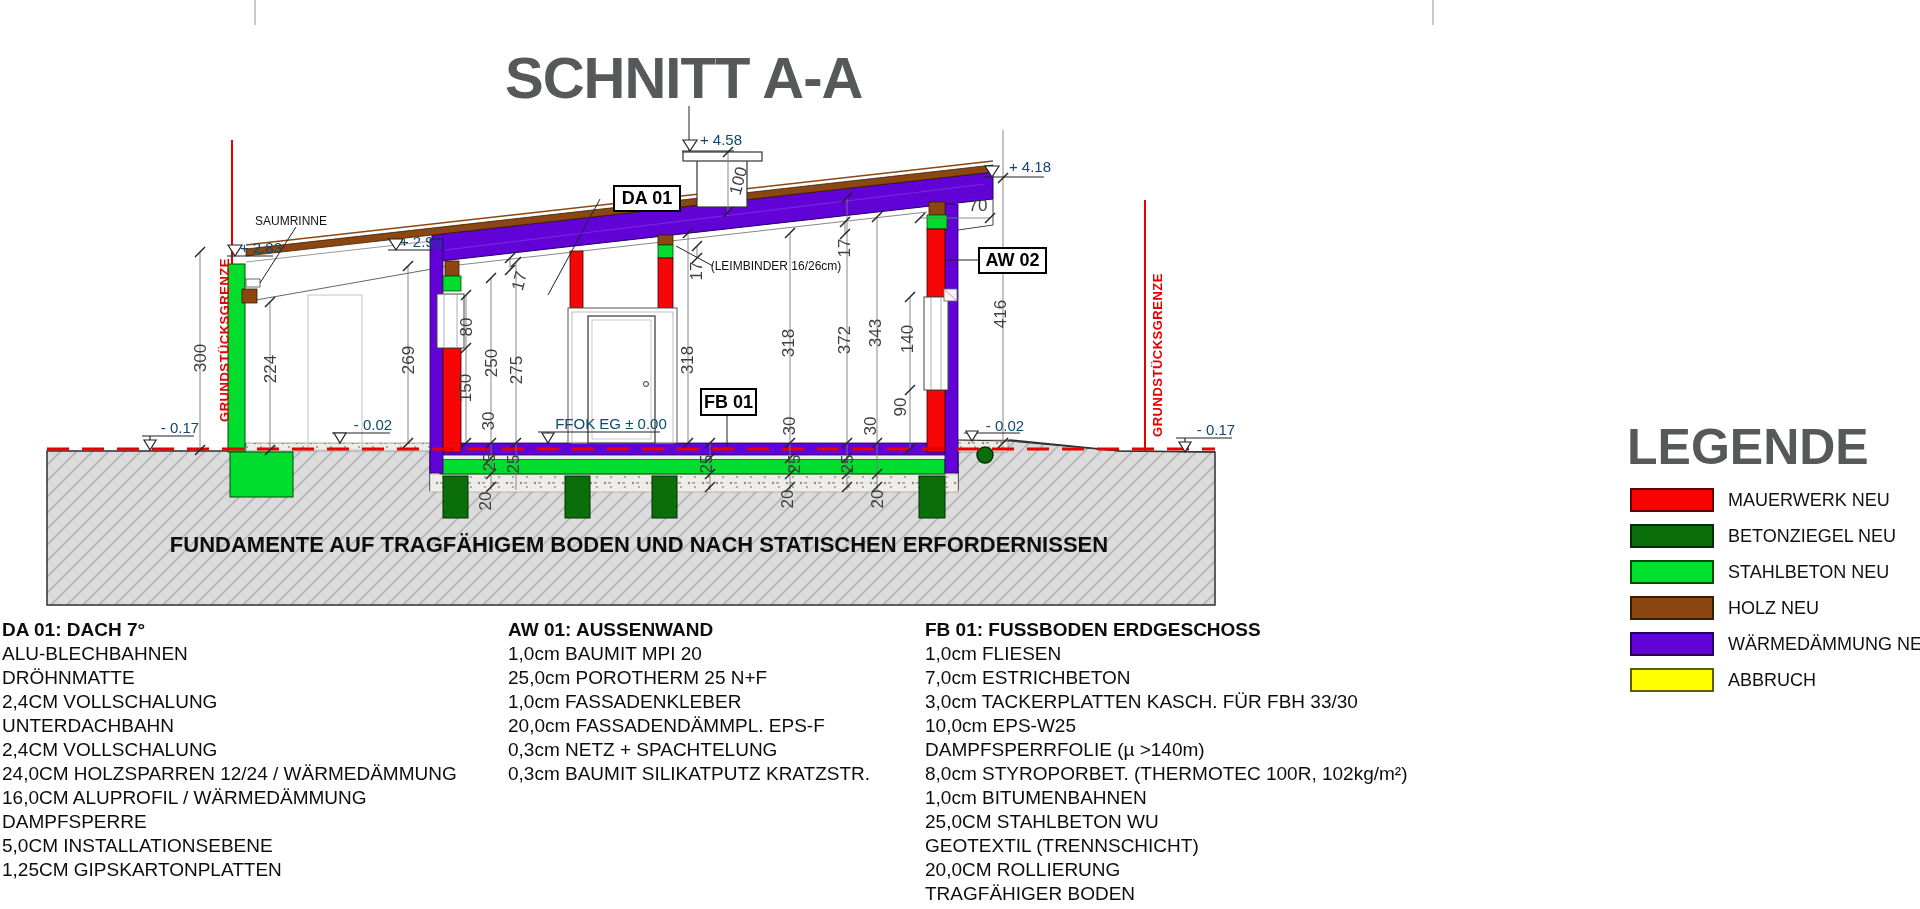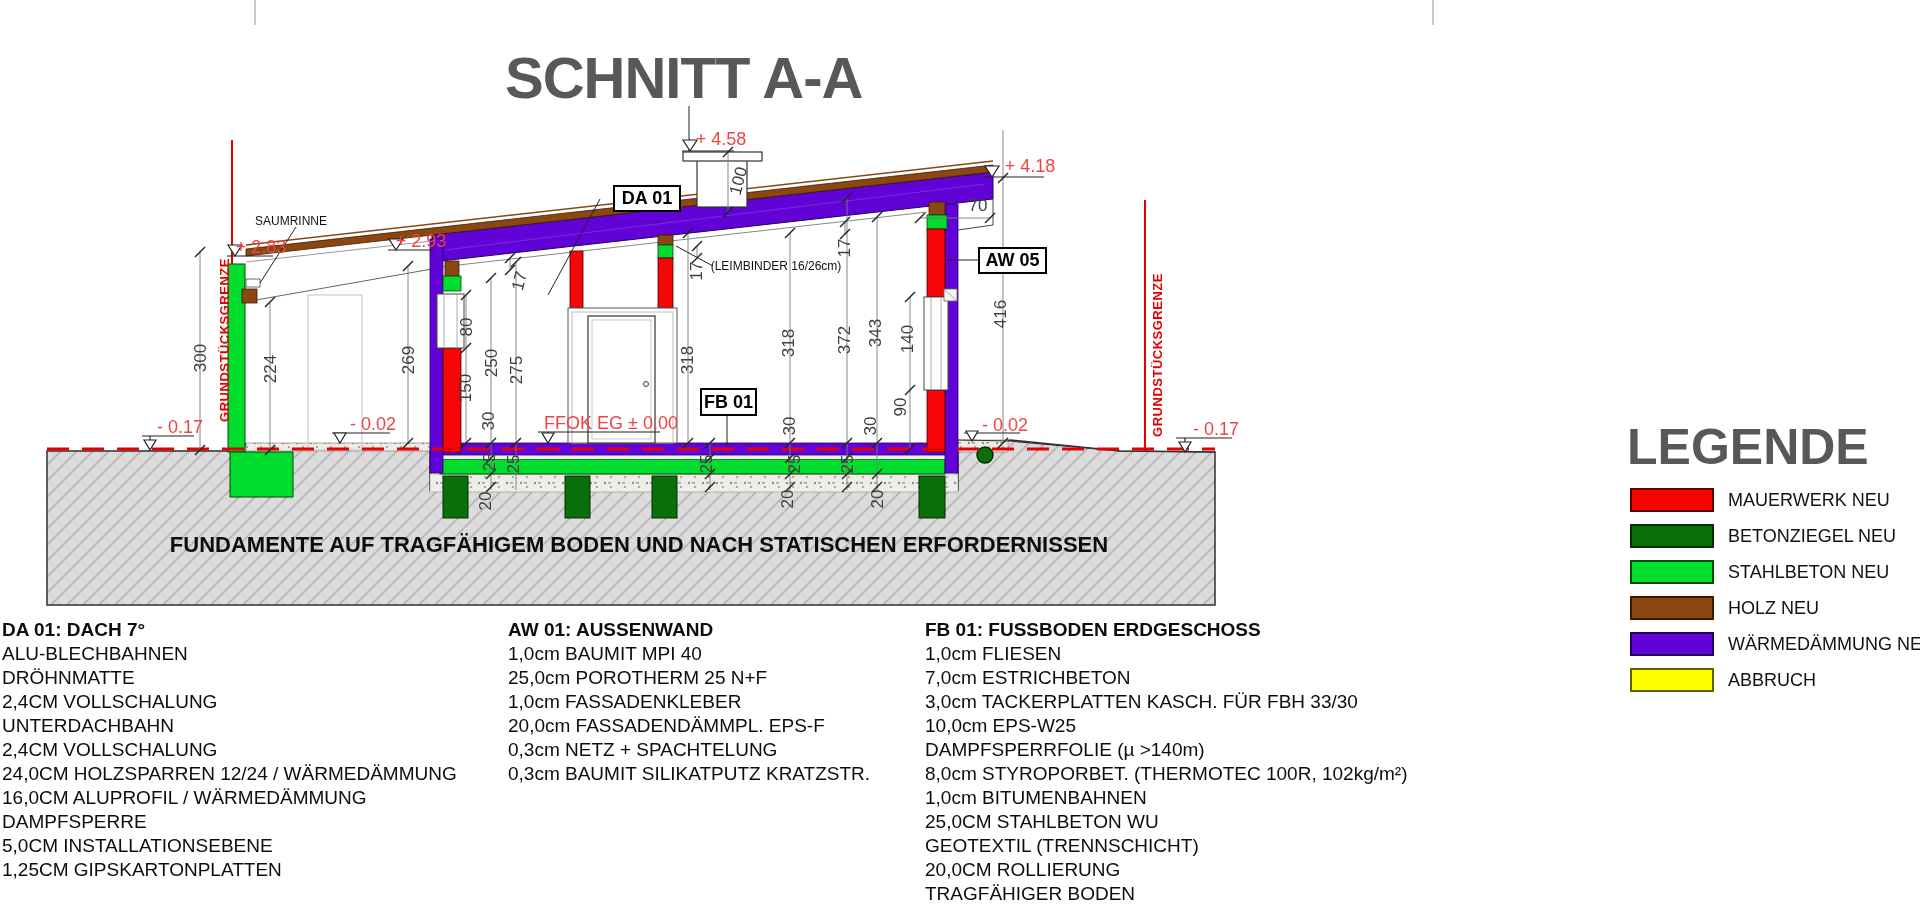--- a/index.html
+++ b/index.html
@@ -16,21 +16,21 @@
   .legend-label{margin-left:14px;font-size:18px;color:#111;white-space:nowrap;}
   .spec-col{position:absolute;top:618px;font-size:19px;color:#0d0d0d;line-height:24px;white-space:nowrap;}
   .spec-col-0{left:2px;width:502px;}
   .spec-col-1{left:508px;width:412px;}
   .spec-col-2{left:925px;width:560px;}
   .spec-heading{font-weight:bold;}
   .foundation-note{position:absolute;left:47px;top:532px;width:1184px;text-align:center;
                    font-size:22px;font-weight:bold;color:#0d0d0d;}
   .ann{position:absolute;white-space:nowrap;transform:translate(-50%,-50%);}
   .ann.dim{font-size:17px;color:#3f3f3f;}
-  .ann.elev{font-size:18px;color:#ef4444;padding-left:20px;}
+  .ann.elev{font-size:15px;color:#0c4a6e;padding-left:20px;}
   .ann.note{font-size:12px;color:#111;text-align:right;}
   .ann.boundary{font-size:13px;font-weight:bold;color:#e60000;letter-spacing:0.5px;}
   .callout{position:absolute;background:#fff;border:2px solid #000;display:flex;
            align-items:center;justify-content:center;font-size:18px;font-weight:bold;color:#000;
            box-sizing:border-box;}
 </style>
 </head>
 <body>
 
 <div class="stage">
@@ -288,21 +288,21 @@
           <div>16,0CM ALUPROFIL / WÄRMEDÄMMUNG</div>
           <div>DAMPFSPERRE</div>
           <div>5,0CM INSTALLATIONSEBENE</div>
           <div>1,25CM GIPSKARTONPLATTEN</div>
         </div>
       </div>
 
       <div class="spec-col spec-col-1">
         <div class="spec-heading">AW 01: AUSSENWAND</div>
         <div class="spec-lines">
-          <div>1,0cm BAUMIT MPI 40</div>
+          <div>1,0cm BAUMIT MPI 20</div>
           <div>25,0cm POROTHERM 25 N+F</div>
           <div>1,0cm FASSADENKLEBER</div>
           <div>20,0cm FASSADENDÄMMPL. EPS-F</div>
           <div>0,3cm NETZ + SPACHTELUNG</div>
           <div>0,3cm BAUMIT SILIKATPUTZ KRATZSTR.</div>
         </div>
       </div>
 
       <div class="spec-col spec-col-2">
         <div class="spec-heading">FB 01: FUSSBODEN ERDGESCHOSS</div>
@@ -362,16 +362,16 @@
       <span class="ann elev" style="left: 601px; top: 423px; transform: translate(-50%, -50%) rotate(0deg);">FFOK EG ± 0.00</span>
       <span class="ann elev" style="left: 995px; top: 425px; transform: translate(-50%, -50%) rotate(0deg);">- 0.02</span>
       <span class="ann elev" style="left: 1206px; top: 429px; transform: translate(-50%, -50%) rotate(0deg);">- 0.17</span>
       <span class="ann note" style="left: 291px; top: 221px; transform: translate(-50%, -50%) rotate(0deg);">SAUMRINNE</span>
       <span class="ann note" style="left: 776px; top: 266px; transform: translate(-50%, -50%) rotate(0deg);">(LEIMBINDER 16/26cm)</span>
       <span class="ann boundary" style="left: 224px; top: 340px; transform: translate(-50%, -50%) rotate(-90deg);">GRUNDSTÜCKSGRENZE</span>
       <span class="ann boundary" style="left: 1157px; top: 355px; transform: translate(-50%, -50%) rotate(-90deg);">GRUNDSTÜCKSGRENZE</span>
     </div>
   <div id="callout-layer">
       <div class="callout" style="left: 613px; top: 185px; width: 68px; height: 27px;">DA 01</div>
-      <div class="callout" style="left: 978px; top: 247px; width: 69px; height: 27px;">AW 05</div>
+      <div class="callout" style="left: 978px; top: 247px; width: 69px; height: 27px;">AW 02</div>
       <div class="callout" style="left: 700px; top: 388px; width: 57px; height: 28px;">FB 01</div>
     </div>
 </div>
 
 </body></html>

